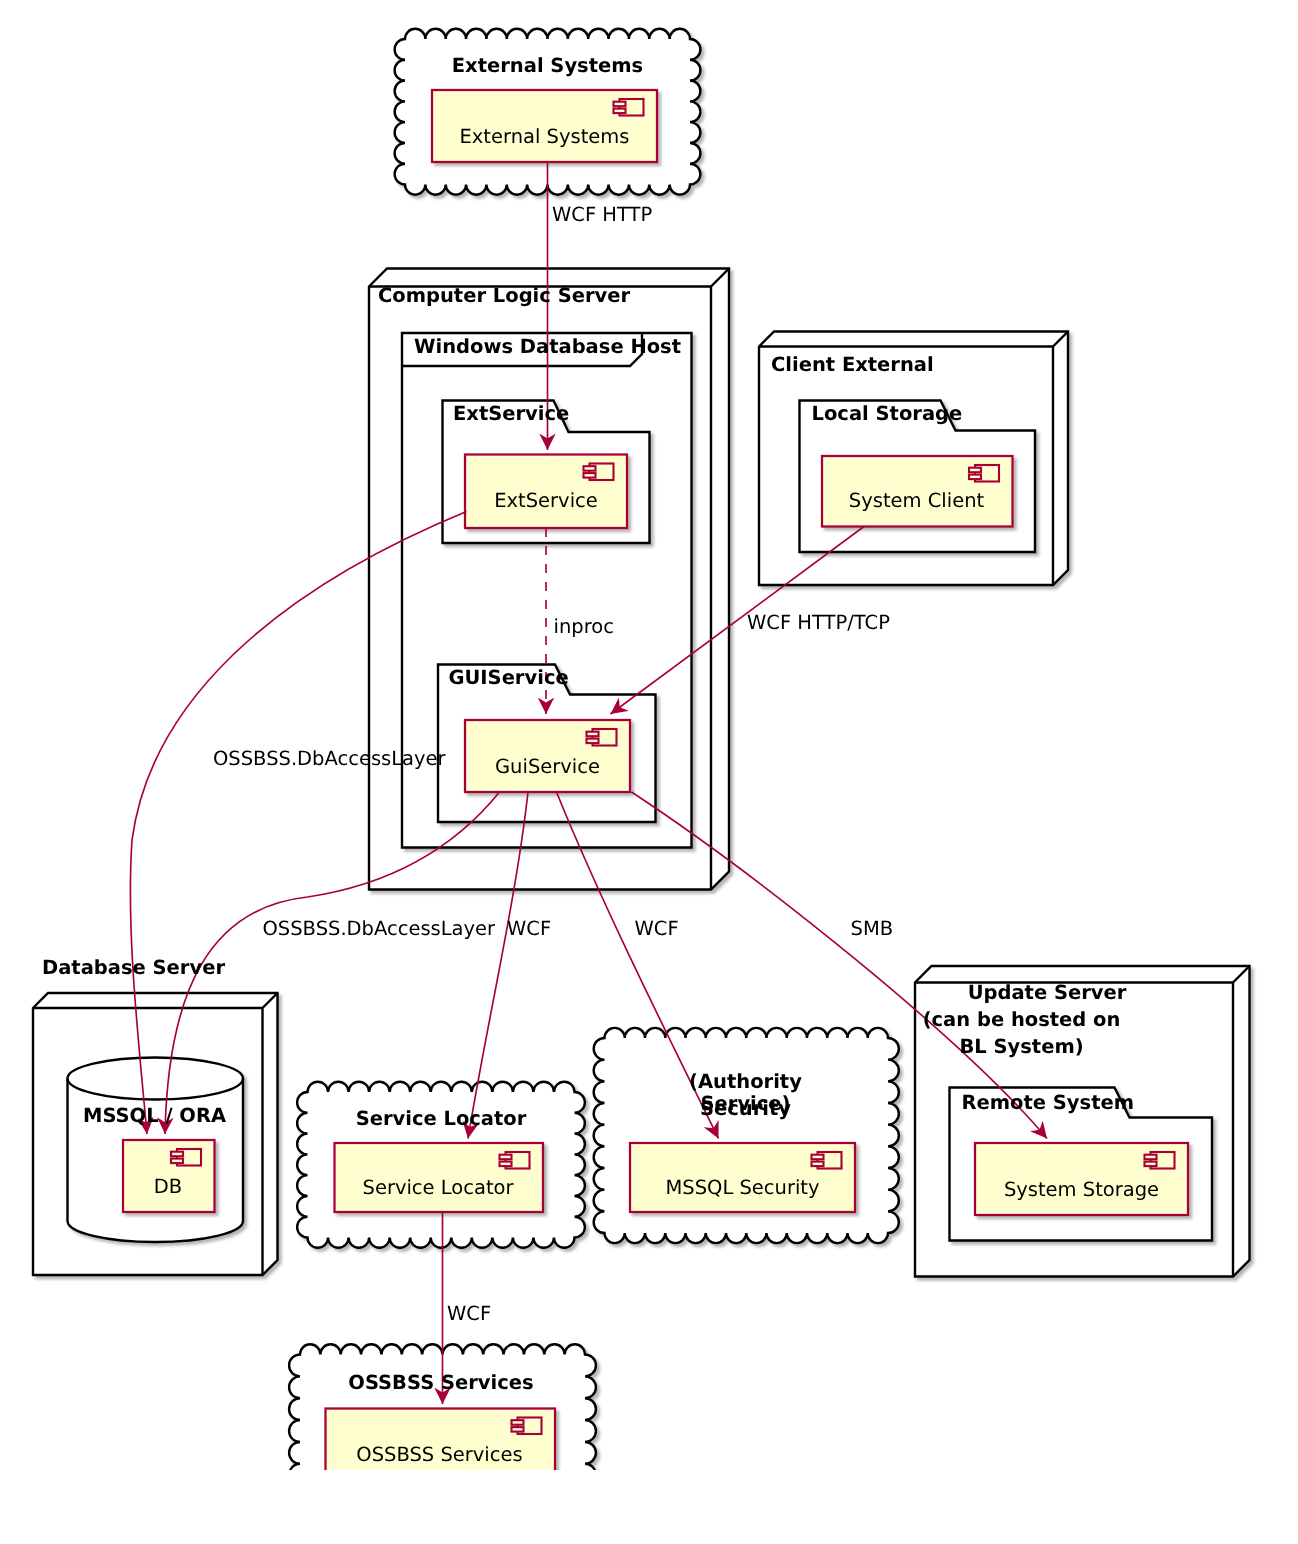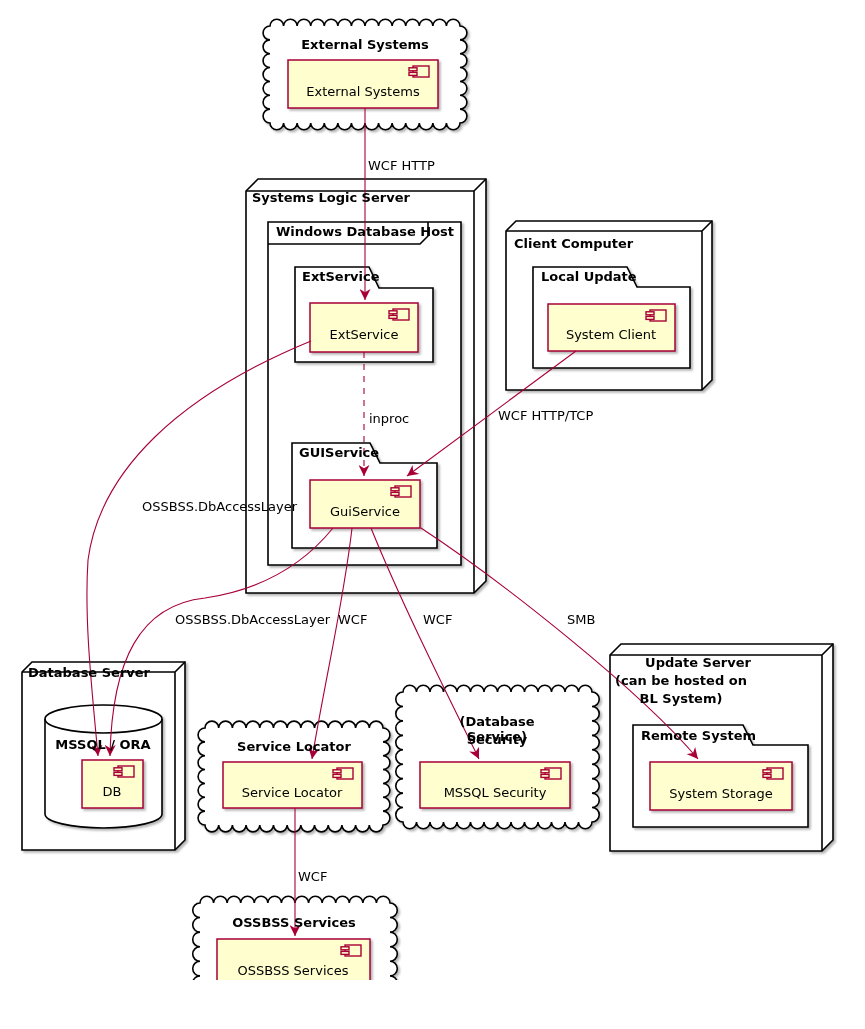--- a/index.html
+++ b/index.html
@@ -100,49 +100,49 @@
       <path d="M 576,351 L 407,476" fill="none" stroke="#A80036" stroke-width="1.1" marker-end="url(#arw)"></path>
       <path d="M 311,341 C 180,395 100,470 88,560 C 84,620 92,690 98,756" fill="none" stroke="#A80036" stroke-width="1.1" marker-end="url(#arw)"></path>
       <path d="M 333,528 C 295,575 245,592 205,598 C 140,605 112,660 110,756" fill="none" stroke="#A80036" stroke-width="1.1" marker-end="url(#arw)"></path>
       <path d="M 352,528 C 344,600 325,680 312,759" fill="none" stroke="#A80036" stroke-width="1.1" marker-end="url(#arw)"></path>
       <path d="M 371,528 C 400,600 445,690 479,759" fill="none" stroke="#A80036" stroke-width="1.1" marker-end="url(#arw)"></path>
       <path d="M 421,528 C 500,580 640,690 698,759" fill="none" stroke="#A80036" stroke-width="1.1" marker-end="url(#arw)"></path>
       <path d="M 295,808 L 295,936" fill="none" stroke="#A80036" stroke-width="1.1" marker-end="url(#arw)"></path>
     </svg>
 
   <div class="t b c" style="left:365px;top:37px">External Systems</div>
-  <div class="t b" style="left:252px;top:190px">Systems Logic Server</div>
+  <div class="t b" style="left:252px;top:190px">Computer Logic Server</div>
   <div class="t b" style="left:276px;top:224px">Windows Database Host</div>
   <div class="t b" style="left:302px;top:269px">ExtService</div>
   <div class="t b" style="left:299px;top:445px">GUIService</div>
-  <div class="t b" style="left:514px;top:236px">Client Computer</div>
-  <div class="t b" style="left:541px;top:269px">Local Update</div>
-  <div class="t b" style="left:28px;top:665px">Database Server</div>
+  <div class="t b" style="left:514px;top:236px">Client External</div>
+  <div class="t b" style="left:541px;top:269px">Local Storage</div>
+  <div class="t b" style="left:28px;top:638px">Database Server</div>
   <div class="t b c" style="left:103px;top:737px">MSSQL / ORA</div>
   <div class="t b c" style="left:294px;top:739px">Service Locator</div>
   <div class="t b c" style="left:497px;top:732px">Security</div>
-  <div class="t b c" style="left:497px;top:714px">(Database</div>
+  <div class="t b c" style="left:497px;top:714px">(Authority</div>
   <div class="t b c" style="left:497px;top:729px">Service)</div>
   <div class="t b c" style="left:698px;top:655px">Update Server</div>
   <div class="t b c" style="left:681px;top:673px">(can be hosted on</div>
   <div class="t b c" style="left:681px;top:691px">BL System)</div>
   <div class="t b" style="left:641px;top:728px">Remote System</div>
   <div class="t b c" style="left:294px;top:915px">OSSBSS Services</div>
 
   <div class="t c" style="left:363px;top:84px">External Systems</div>
   <div class="t c" style="left:364px;top:327px">ExtService</div>
   <div class="t c" style="left:365px;top:504px">GuiService</div>
   <div class="t c" style="left:611px;top:327px">System Client</div>
   <div class="t c" style="left:112px;top:784px">DB</div>
   <div class="t c" style="left:292px;top:785px">Service Locator</div>
   <div class="t c" style="left:495px;top:785px">MSSQL Security</div>
   <div class="t c" style="left:721px;top:786px">System Storage</div>
   <div class="t c" style="left:293px;top:963px">OSSBSS Services</div>
 
-  <div class="t" style="left:368px;top:158px">WCF HTTP</div>
+  <div class="t" style="left:368px;top:136px">WCF HTTP</div>
   <div class="t" style="left:369px;top:411px">inproc</div>
   <div class="t" style="left:498px;top:408px">WCF HTTP/TCP</div>
   <div class="t" style="left:142px;top:499px">OSSBSS.DbAccessLayer</div>
   <div class="t" style="left:175px;top:612px">OSSBSS.DbAccessLayer</div>
   <div class="t" style="left:338px;top:612px">WCF</div>
   <div class="t" style="left:423px;top:612px">WCF</div>
   <div class="t" style="left:567px;top:612px">SMB</div>
   <div class="t" style="left:298px;top:869px">WCF</div>
 </div>
 

